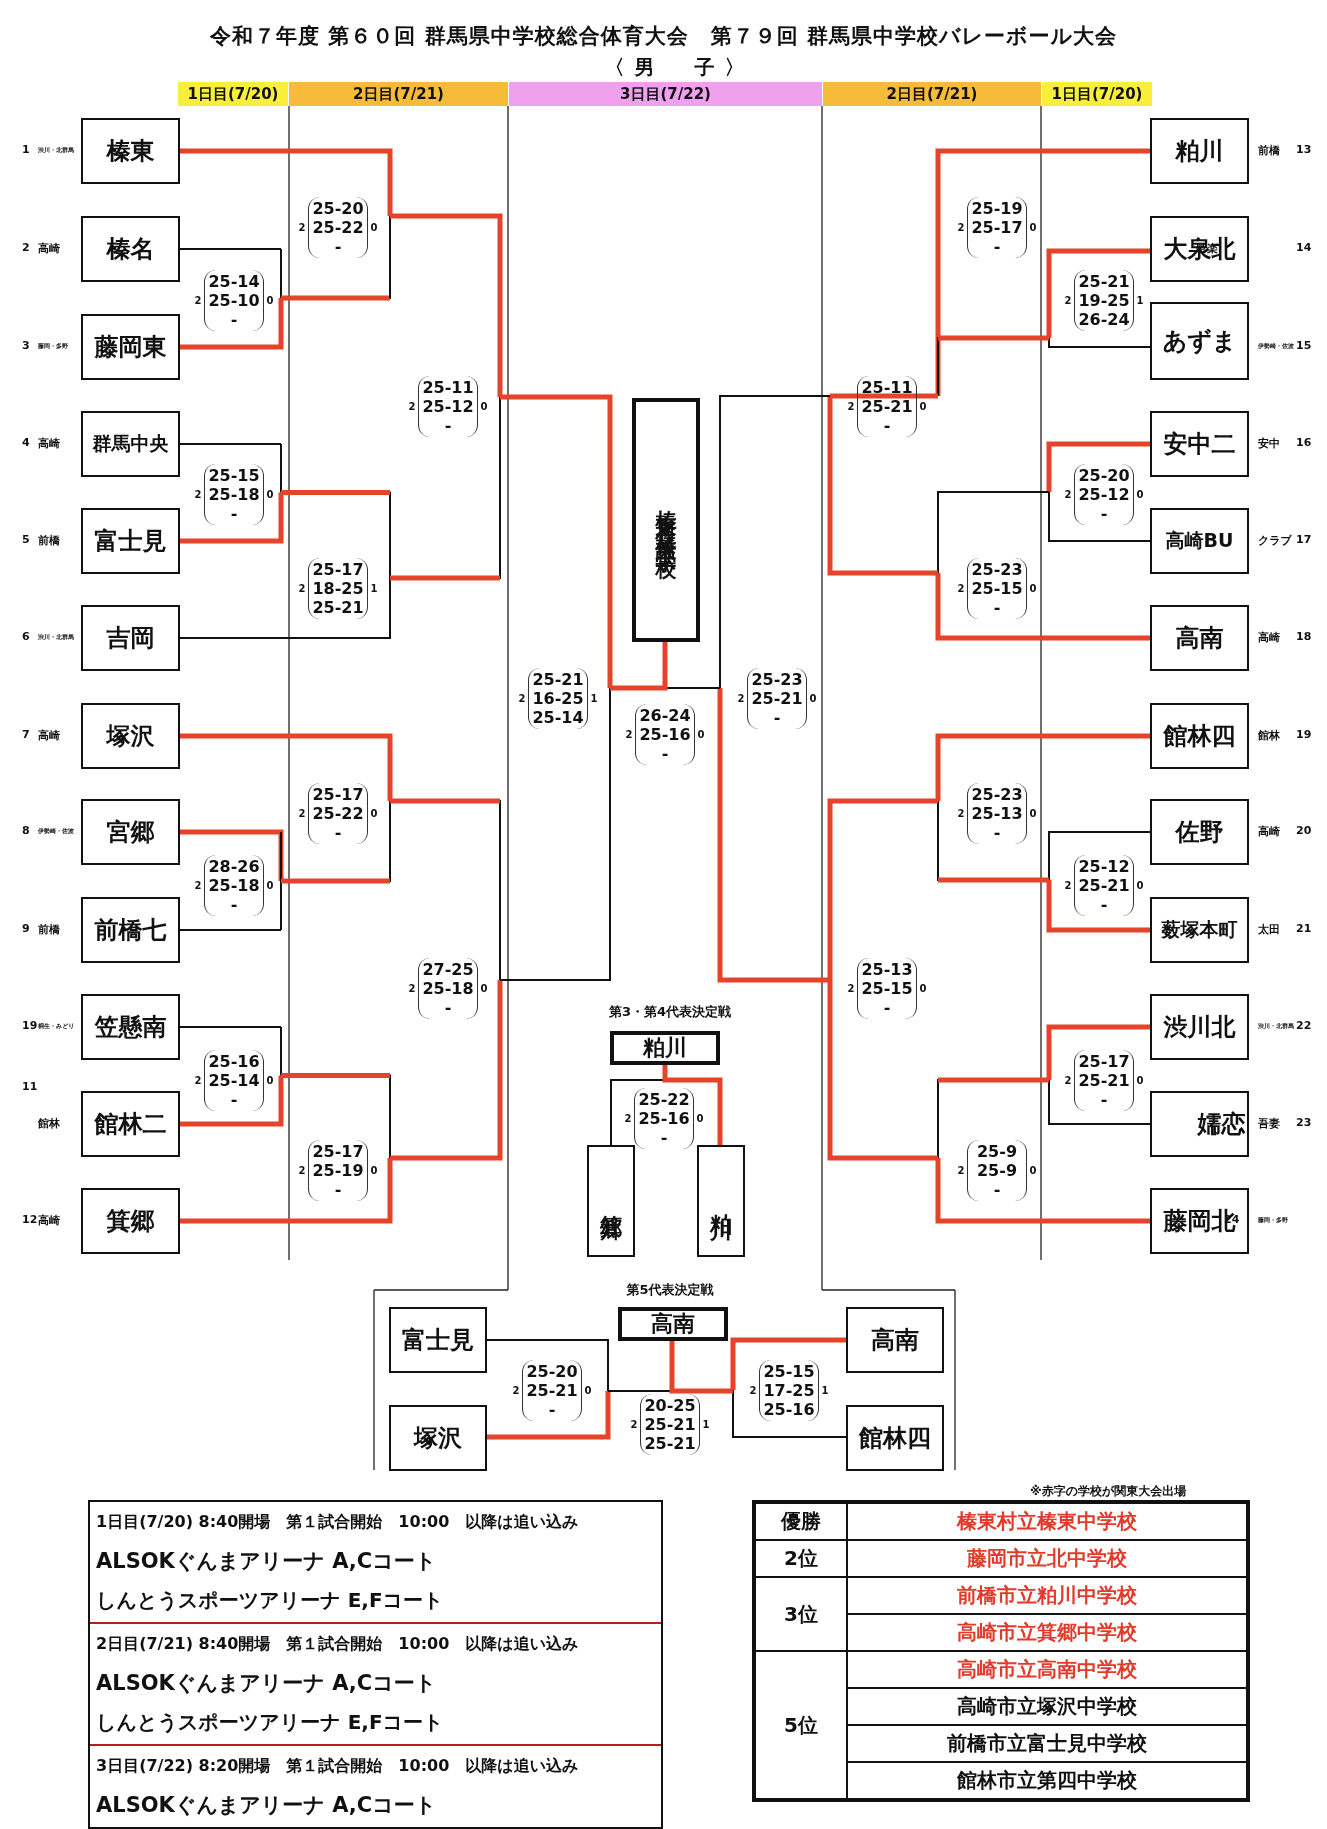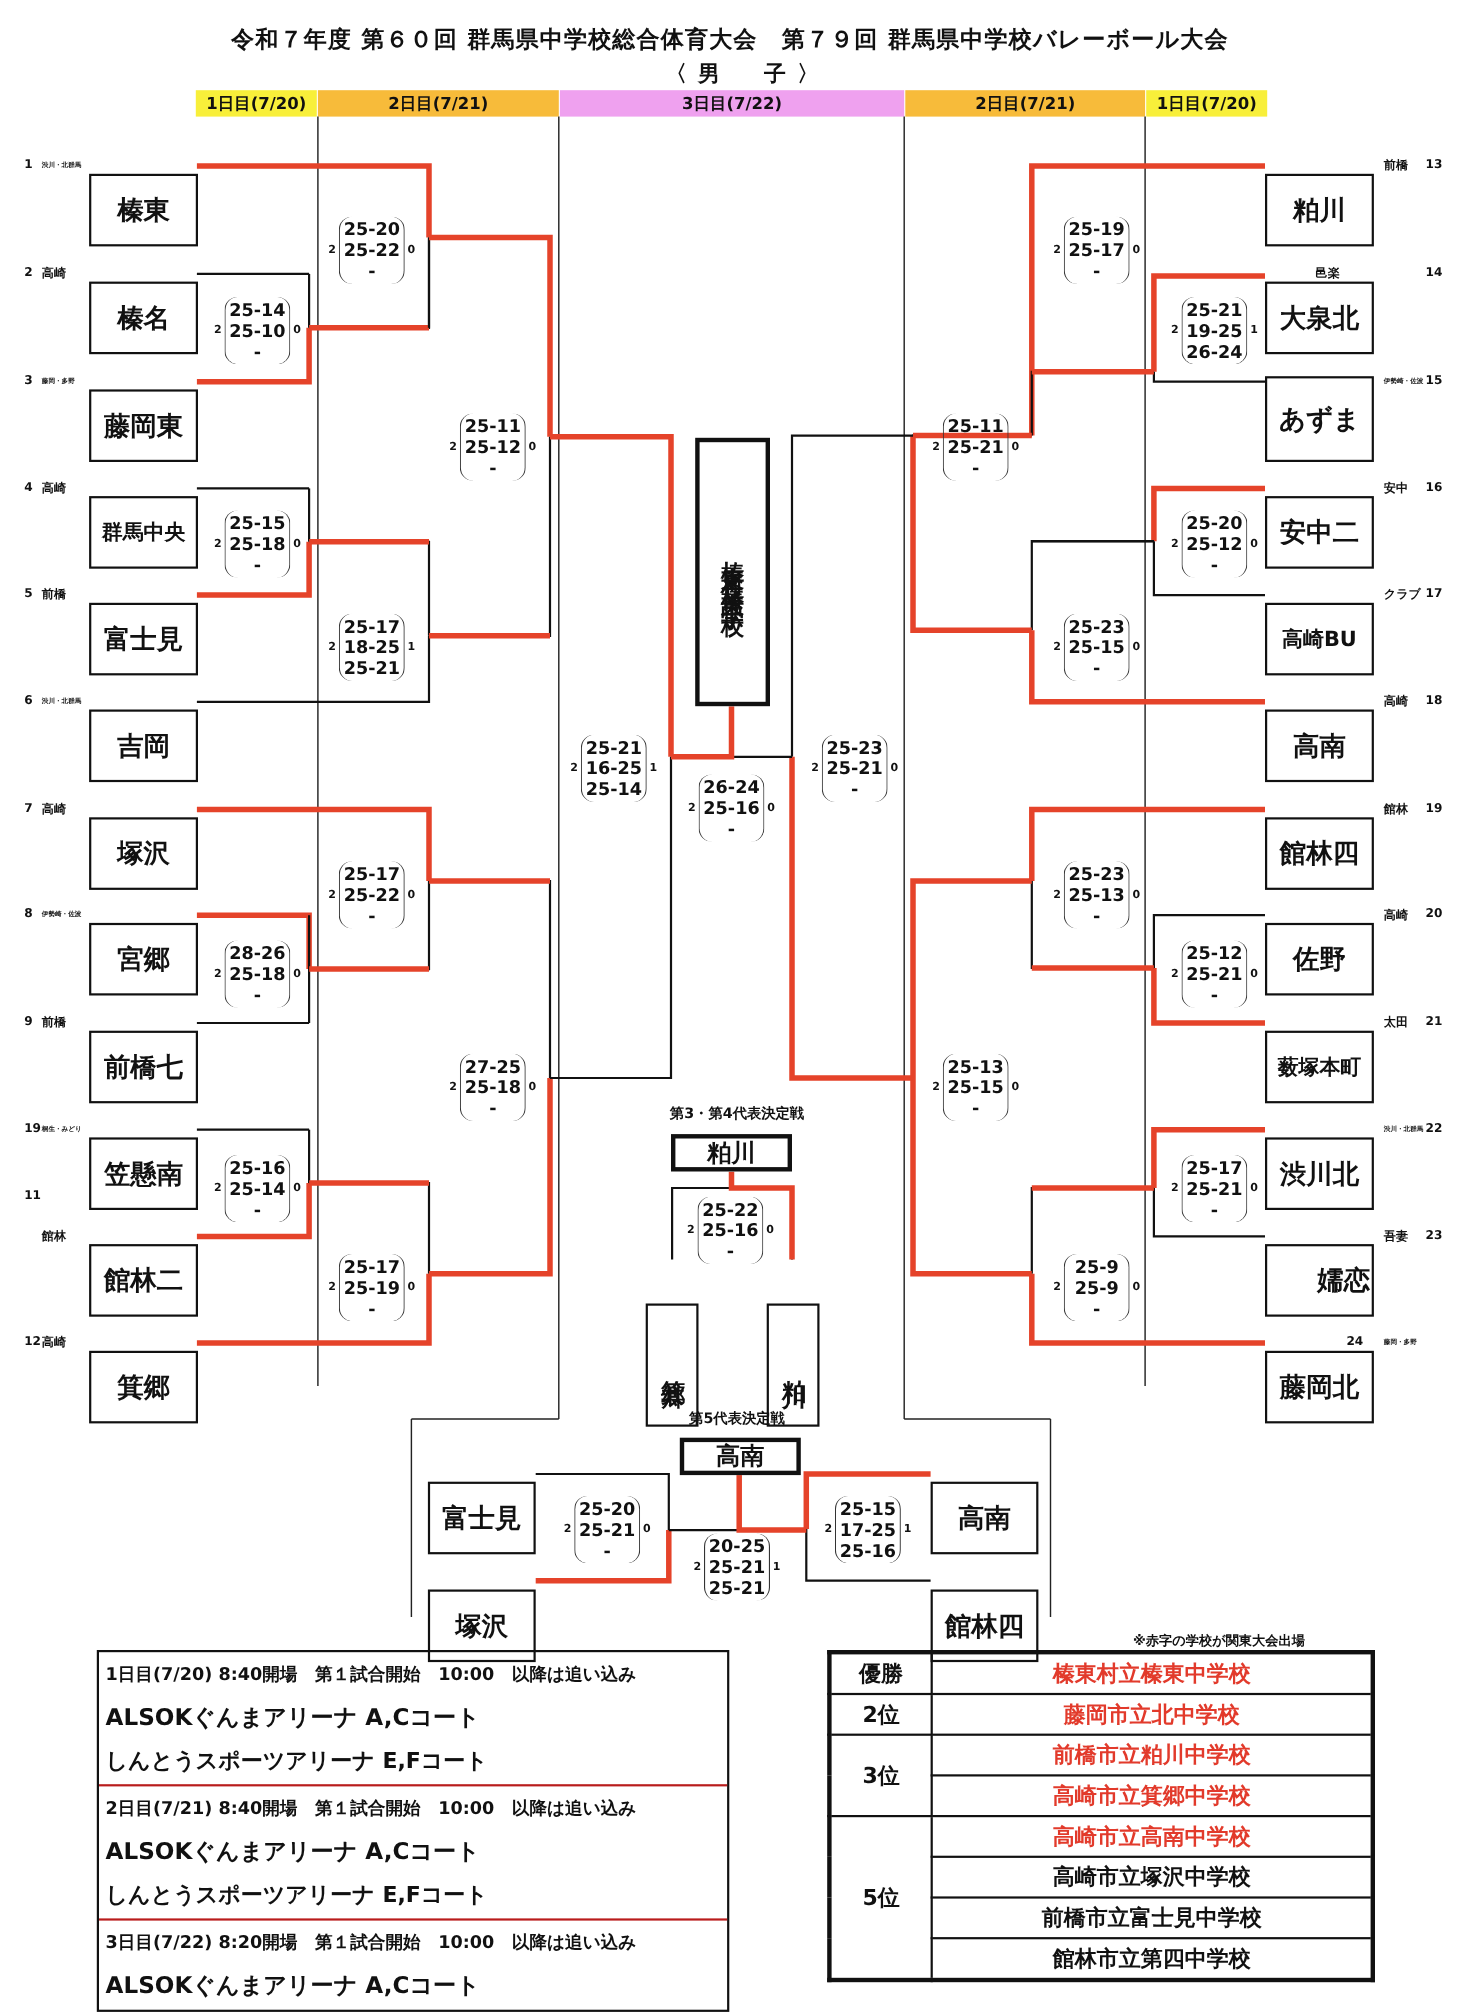--- a/index.html
+++ b/index.html
@@ -4,21 +4,21 @@
 <style>
   html,body{margin:0;padding:0;background:#fff;}
   body{width:1327px;height:1829px;position:relative;overflow:hidden;font-family:"DejaVu Sans",sans-serif;color:#111;}
   .abs{position:absolute;}
   .title{left:0;width:1327px;top:22px;text-align:center;font-size:21px;font-weight:bold;letter-spacing:1px;}
   .subtitle{left:0;width:1327px;top:54px;text-align:center;font-size:20px;font-weight:bold;letter-spacing:10px;padding-left:16px;}
   .dayhdr{top:82px;height:24px;font-size:15px;font-weight:bold;text-align:center;line-height:24px;}
   .d1{background:#f8ef3a;}
   .d2{background:#f7bb3a;}
   .d3{background:#efa1ef;}
-  .team{position:absolute;box-sizing:border-box;border:2px solid #111;background:#fff;display:flex;align-items:center;justify-content:center;font-weight:bold;font-size:24px;white-space:nowrap;margin-top:40px;}
+  .team{position:absolute;box-sizing:border-box;border:2px solid #111;background:#fff;display:flex;align-items:center;justify-content:center;font-weight:bold;font-size:24px;white-space:nowrap;}
   .team.sm{font-size:19px;}
   .team.vert{writing-mode:vertical-rl;text-orientation:upright;font-size:22px;letter-spacing:4px;}
   .champ{position:absolute;box-sizing:border-box;border:4px solid #111;background:#fff;display:flex;align-items:center;justify-content:center;font-weight:bold;font-size:22px;}
   .champ.vert{writing-mode:vertical-rl;text-orientation:upright;letter-spacing:6px;font-size:21px;}
   .seed{position:absolute;font-size:11px;font-weight:bold;}
   .region{position:absolute;font-size:11px;font-weight:bold;white-space:nowrap;}
   .region.tiny{font-size:6px;}
   .score{position:absolute;display:flex;align-items:center;}
   .score .sl,.score .sr{font-size:10px;font-weight:bold;width:12px;text-align:center;}
   .score .sets{border-left:1.5px solid #333;border-right:1.5px solid #333;border-radius:12px;padding:2px 3px;text-align:center;font-weight:bold;font-size:16px;line-height:19px;min-width:52px;}

